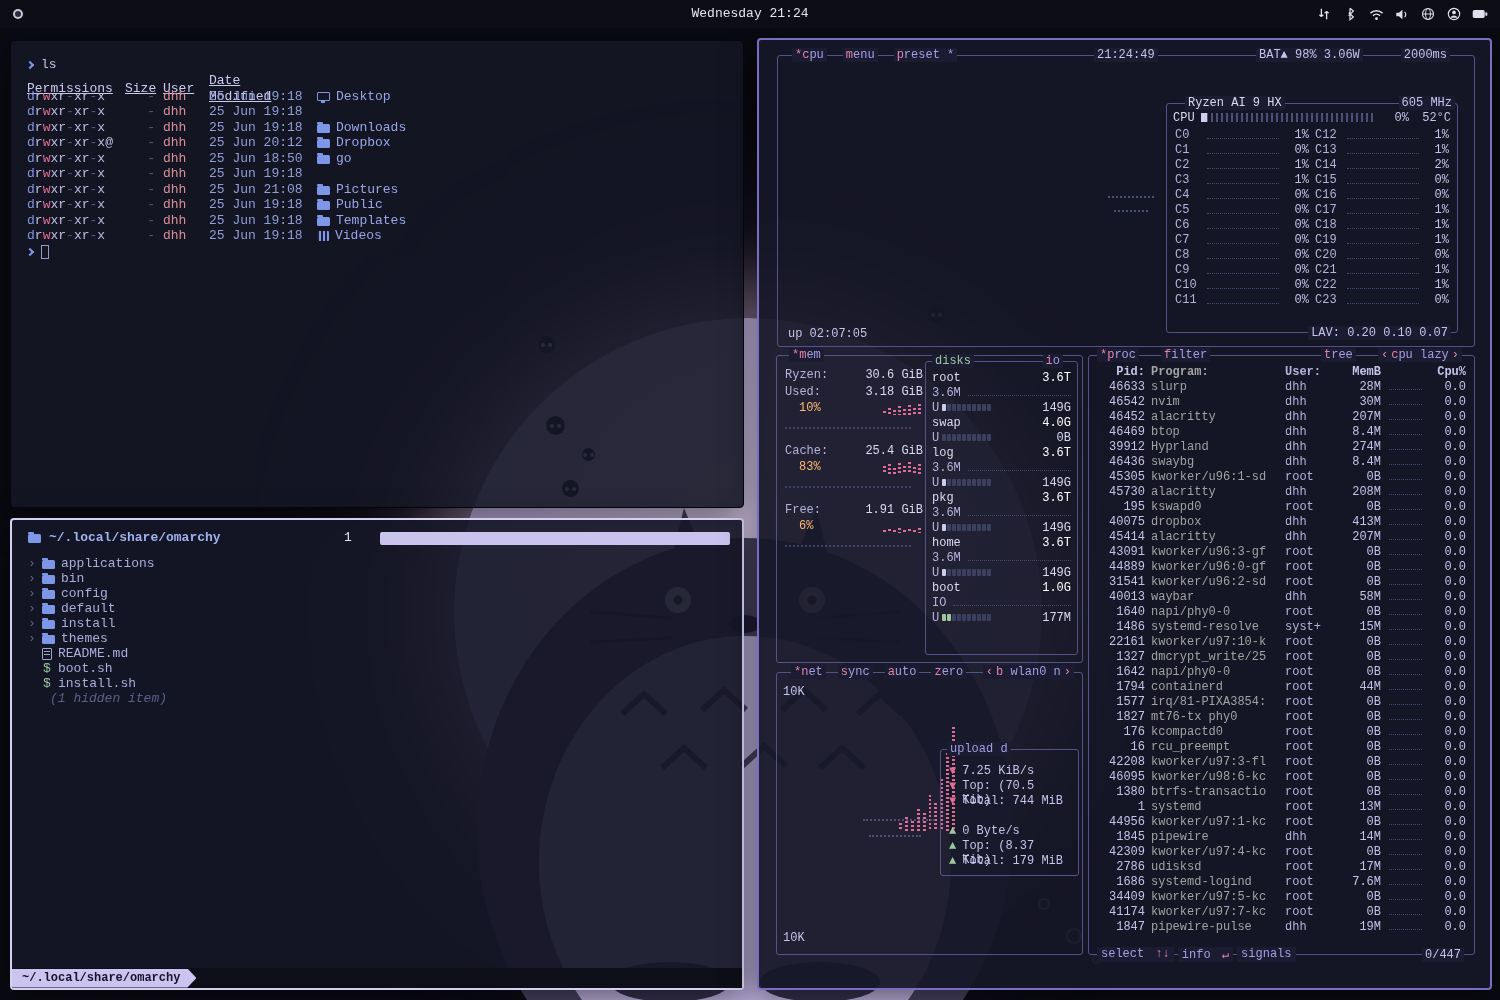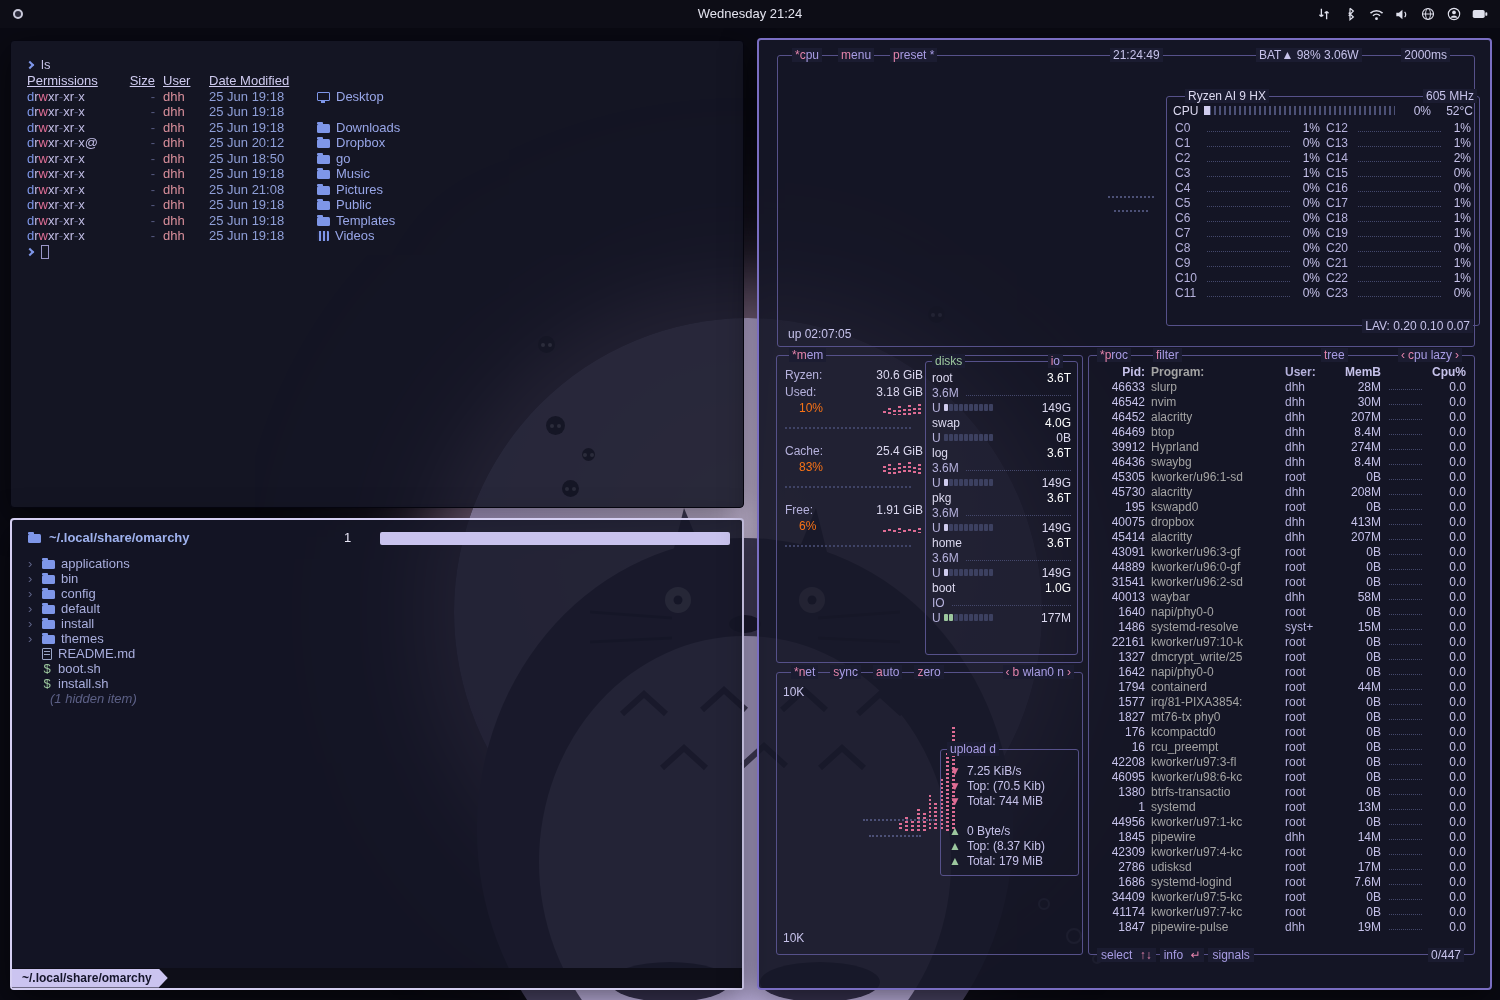--- a/index.html
+++ b/index.html
@@ -1,17 +1,17 @@
 <!DOCTYPE html>
 <html><head>
 <meta charset="utf-8">
 <style>
 *{margin:0;padding:0;box-sizing:border-box}
 html,body{background:#07070d}
-.canvas{position:relative;width:1500px;height:1000px;overflow:hidden;background:#0a0a13;font-family:Liberation Sans, sans-serif}
+.canvas{position:relative;width:1500px;height:1000px;overflow:hidden;background:#0a0a13;font-family:Liberation Mono, monospace}
 
 
 .wall{position:absolute;inset:0;z-index:0}
 .moon{position:absolute;left:454px;top:318px;width:588px;height:588px;border-radius:50%;
   background:radial-gradient(circle at 50% 38%,#e6d7f7,#c9b8ee 65%,#b9a8e6);
   box-shadow:0 0 70px 28px rgba(244,201,240,.55),0 0 160px 60px rgba(200,160,230,.25)}
 .totoro{position:absolute;left:440px;top:500px}
 .soot{position:absolute;border-radius:50%;background:#17141f;display:flex;align-items:center;justify-content:center;gap:3px}
 .soot i{width:4px;height:4px;border-radius:50%;background:#efeffa;display:block}
 .dust{position:absolute;border-radius:50%;border:2px solid #8a84a8;background:transparent}
@@ -69,41 +69,41 @@
 
 .bbox{position:absolute;border:1px solid #56518a;border-radius:3px}
 .lbl{position:absolute;font-size:12px;line-height:14px;background:#1b1c31;padding:0 3px;color:#a89ce4;white-space:nowrap;z-index:3}
 .val{color:#c6c2ea}
 .green{color:#9cc79e}
 .pinkc{color:#e383ab}
 .btab{display:inline-block;background:#1b1c31;padding:0 3px;color:#a89ce4}
 .btab::first-letter{color:#e383ab}
 .tabrow{position:absolute;top:-8px;display:flex;gap:16px;z-index:3}
 .cpu-box{left:18px;top:15px;width:698px;height:292px}
-.core-grid{left:388px;top:40px;width:314px;height:230px}
+.core-grid{left:388px;top:47px;width:292px;height:230px}
 .cpu-total{display:flex;align-items:center;gap:6px;height:15px;margin:6px 6px 2px 6px}
 .ct-name{color:#dcd9f0}
 .ct-meter{flex:1;height:9px;background:repeating-linear-gradient(90deg,#4c5076 0 2px,transparent 2px 5px);position:relative}
 .ct-meter::before{content:"";position:absolute;left:0;top:0;width:6px;height:9px;background:#d0ccee}
 .ct-pct{width:30px;text-align:right;color:#c6c2ea}
 .ct-temp{width:36px;text-align:right;color:#c6c2ea}
 .cg-row{display:flex;height:15px;padding:0 5px}
 .core-cell{flex:1;display:flex;align-items:center;gap:4px;padding:0 3px}
 .cn{width:28px;color:#b6b2dd}
 .cd{flex:1;border-bottom:1px dotted #44486c;height:8px}
 .cp{width:26px;text-align:right;color:#c6c2ea}
 .dotdec{position:absolute;border-bottom:2px dotted #4c5076;height:2px}
 .uptime{position:absolute;left:10px;bottom:5px;color:#c6c2ea}
 
 .mem-box{left:17px;top:315px;width:307px;height:308px}
 .mem-stats{position:absolute;left:8px;top:12px;width:138px}
 .mem-line{display:flex;height:15px}
 .ml{color:#b6b2dd}.mv{margin-left:auto;color:#dcd9f0}
 .mem-line2{display:flex;height:15px;padding-left:14px;align-items:flex-end}
-.mp{color:#f97316}
+.mp{color:#fdba74}
 .mbars{margin-left:auto;display:flex;align-items:flex-end;gap:2px;height:13px;padding-right:2px}
 .mbar{width:3px;background:repeating-linear-gradient(#de6c94 0 2px,transparent 2px 4px)}
 .dotline{height:2px;border-bottom:2px dotted #3f4366;margin:12px 6px 15px 0;width:126px}
 
 .disks-box{left:148px;top:5px;width:153px;height:294px;padding:8px 6px 0 6px}
 .dline{display:flex;height:15px;align-items:center;gap:3px}
 .dn{color:#dcd9f0}.dv{margin-left:auto;color:#ffffff}
 .da{color:#b6b2dd}
 .ddots{flex:1;border-bottom:1px dotted #44486c;height:7px;margin-left:4px}
 .du{color:#b6b2dd}
@@ -289,24 +289,20 @@
           <span class="c-name">
             <span class="ic ic-folder"></span>
             <span>go</span>
           </span>
         </div>
         <div class="ls-grid">
           <span><span class="pd">d</span><span class="pr">r</span><span class="pw">w</span><span class="px">x</span><span class="pr">r</span><span class="pn">-</span><span class="px">x</span><span class="pr">r</span><span class="pn">-</span><span class="px">x</span></span>
           <span class="c-size">-</span>
           <span class="c-user">dhh</span>
           <span class="c-date">25 Jun 19:18</span>
-          <span class="c-name">
-            <span class="ic ic-folder"></span>
-            <span>Music</span>
-          </span>
         </div>
         <div class="ls-grid">
           <span><span class="pd">d</span><span class="pr">r</span><span class="pw">w</span><span class="px">x</span><span class="pr">r</span><span class="pn">-</span><span class="px">x</span><span class="pr">r</span><span class="pn">-</span><span class="px">x</span></span>
           <span class="c-size">-</span>
           <span class="c-user">dhh</span>
           <span class="c-date">25 Jun 21:08</span>
           <span class="c-name">
             <span class="ic ic-folder"></span>
             <span>Pictures</span>
           </span>
@@ -409,21 +405,21 @@
   </div>
 
   <div class="win win-btop">
 
     <div class="bbox cpu-box">
       <div class="tabrow" style="left:14px">
           <span class="btab">*cpu</span>
           <span class="btab">menu</span>
           <span class="btab">preset *</span>
         </div>
-      <span class="lbl val" style="top:-8px;left:332px">21:24:49</span>
+      <span class="lbl val" style="top:-8px;left:316px">21:24:49</span>
       <span class="lbl val" style="top:-8px;left:478px">BAT▲ 98% 3.06W</span>
       <span class="lbl val" style="top:-8px;right:24px">2000ms</span>
       <span class="dotdec" style="left:330px;top:140px;width:46px"></span>
       <span class="dotdec" style="left:336px;top:154px;width:34px"></span>
       <span class="uptime">up 02:07:05</span>
 
       <div class="bbox core-grid">
         <span class="lbl" style="top:-8px;left:18px;color:#dcd9f0">Ryzen AI 9 HX</span>
         <span class="lbl val" style="top:-8px;right:2px">605 MHz</span>
         <div class="cpu-total">

